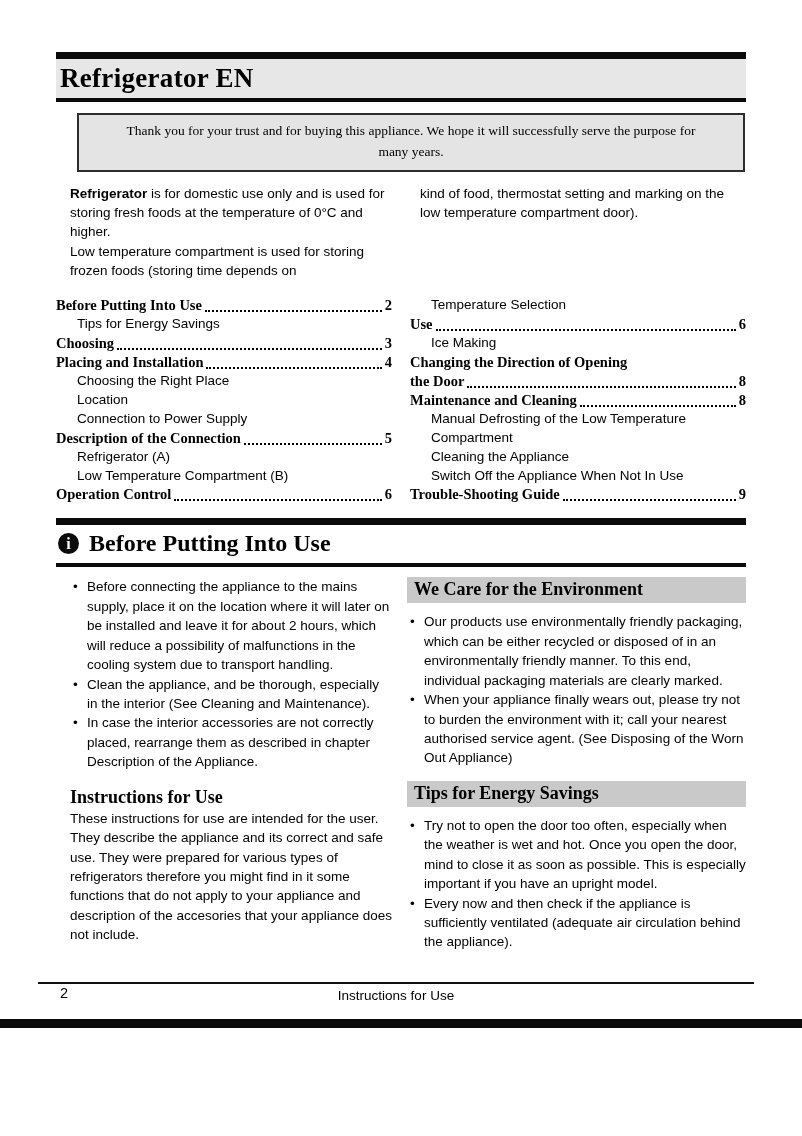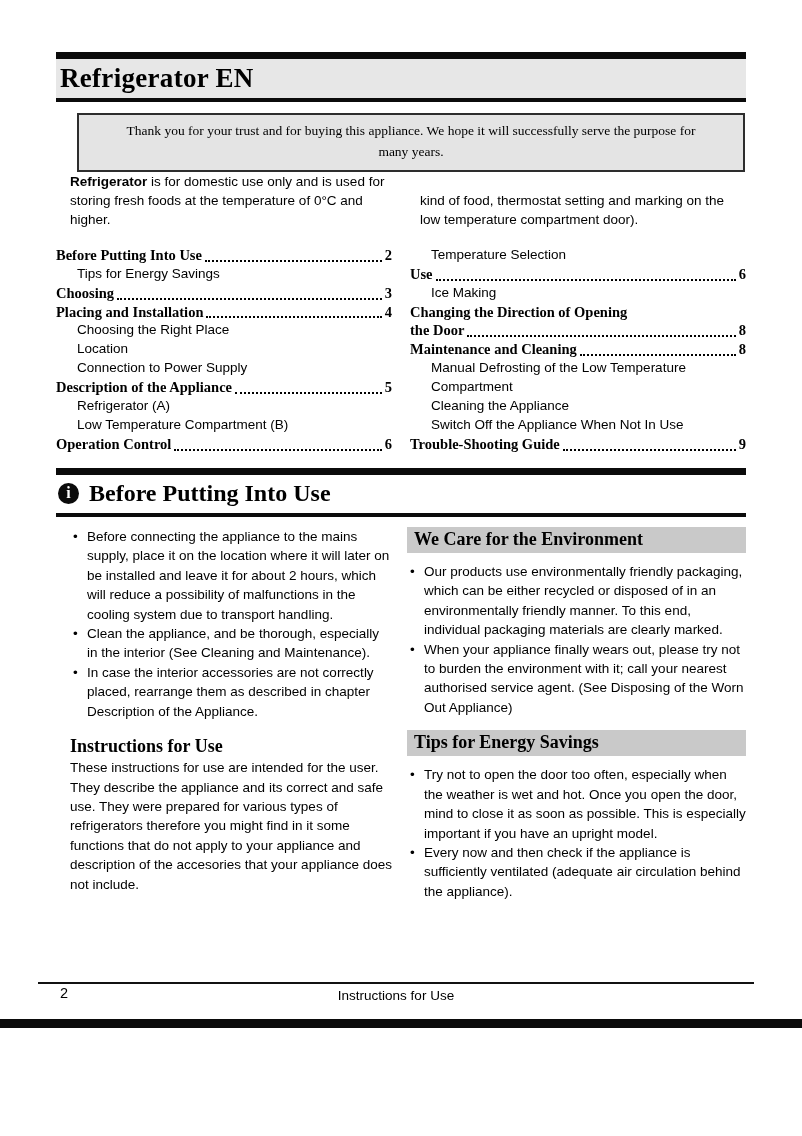--- a/index.html
+++ b/index.html
@@ -26,21 +26,21 @@
   
   .thanks {
     margin:11px 0 0 21px; width:668px;
     border:2px solid #2d2d2d; background:#e4e4e4;
     padding:6px 34px 8px; text-align:center;
     font-family:"Liberation Serif", serif; font-weight:normal;
     font-size:13.5px; line-height:1.5;
   }
 
   
-  .intro { display:flex; margin-top:0; padding-left:14px;align-items:flex-end; }
+  .intro { display:flex; margin-top:12px; padding-left:14px; }
   .intro .l { width:328px; margin-right:22px; }
   .intro .r { width:312px; }
   .intro p { margin:0; font-size:13.5px; line-height:1.43; }
   .b { font-weight:bold; }
 
   
   .toc { display:flex; margin-top:16px; }
   .toc-col { font-size:13.5px; }
   .toc-col.left  { width:336px; margin-right:18px; }
   .toc-col.right { flex:1; }
@@ -107,20 +107,21 @@
         <h1>Refrigerator EN</h1>
       </div>
       <div class="bar thin"></div>
     </div>
 
     <div class="thanks">Thank you for your trust and for buying this appliance. We hope it will successfully serve the purpose for many years.</div>
 
     <div class="intro">
       <div class="l">
         <p><span class="b">Refrigerator</span><span> is for domestic use only and is used for storing fresh foods at the temperature of 0°C and higher.</span></p>
+        <p>Low temperature compartment is used for storing frozen foods (storing time depends on</p>
       </div>
       <div class="r">
         <p>kind of food, thermostat setting and marking on the low temperature compartment door).</p>
       </div>
     </div>
 
     <div class="toc">
       <div class="toc-col left">
         <div class="toc-main">
             <span>Before Putting Into Use</span>
@@ -135,21 +136,21 @@
           </div>
         <div class="toc-main">
             <span>Placing and Installation</span>
             <span class="leader"></span>
             <span>4</span>
           </div>
         <div class="toc-sub">Choosing the Right Place</div>
         <div class="toc-sub">Location</div>
         <div class="toc-sub">Connection to Power Supply</div>
         <div class="toc-main">
-            <span>Description of the Appliance</span>
+            <span>Description of the Connection</span>
             <span class="leader"></span>
             <span>5</span>
           </div>
         <div class="toc-sub">Refrigerator (A)</div>
         <div class="toc-sub">Low Temperature Compartment (B)</div>
         <div class="toc-main">
             <span>Operation Control</span>
             <span class="leader"></span>
             <span>6</span>
           </div>

